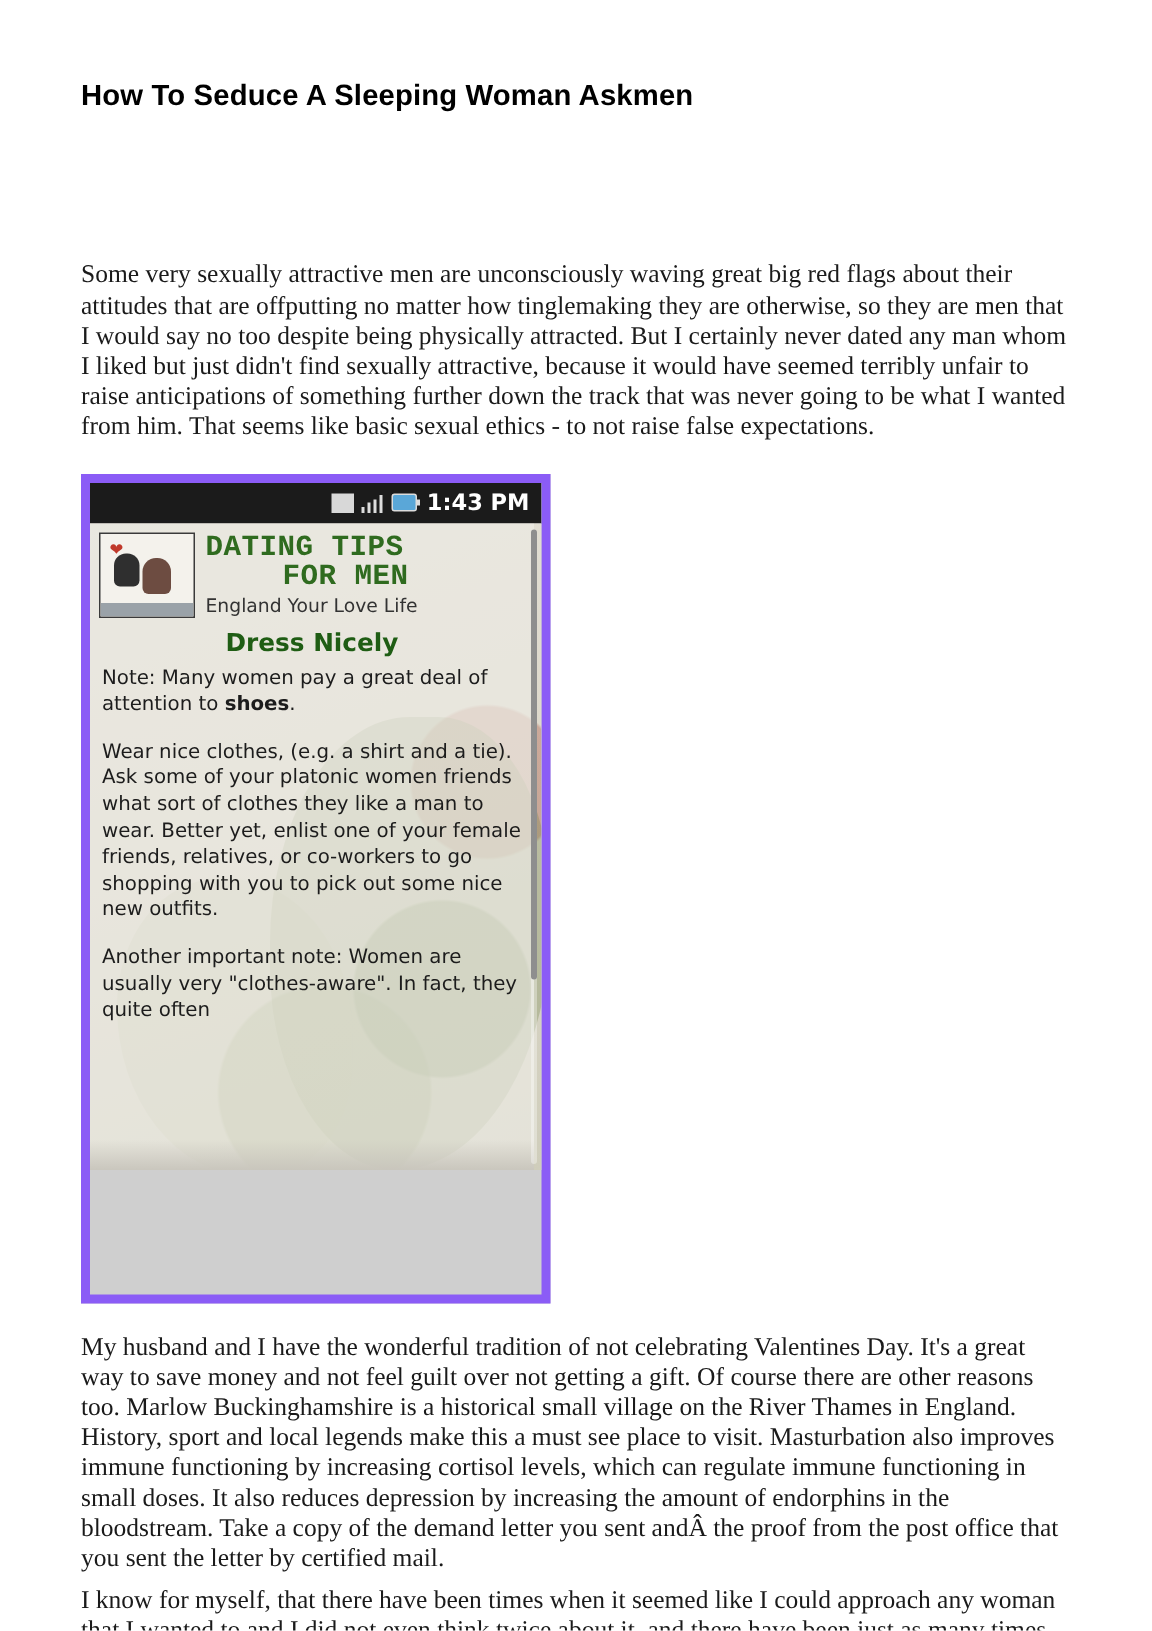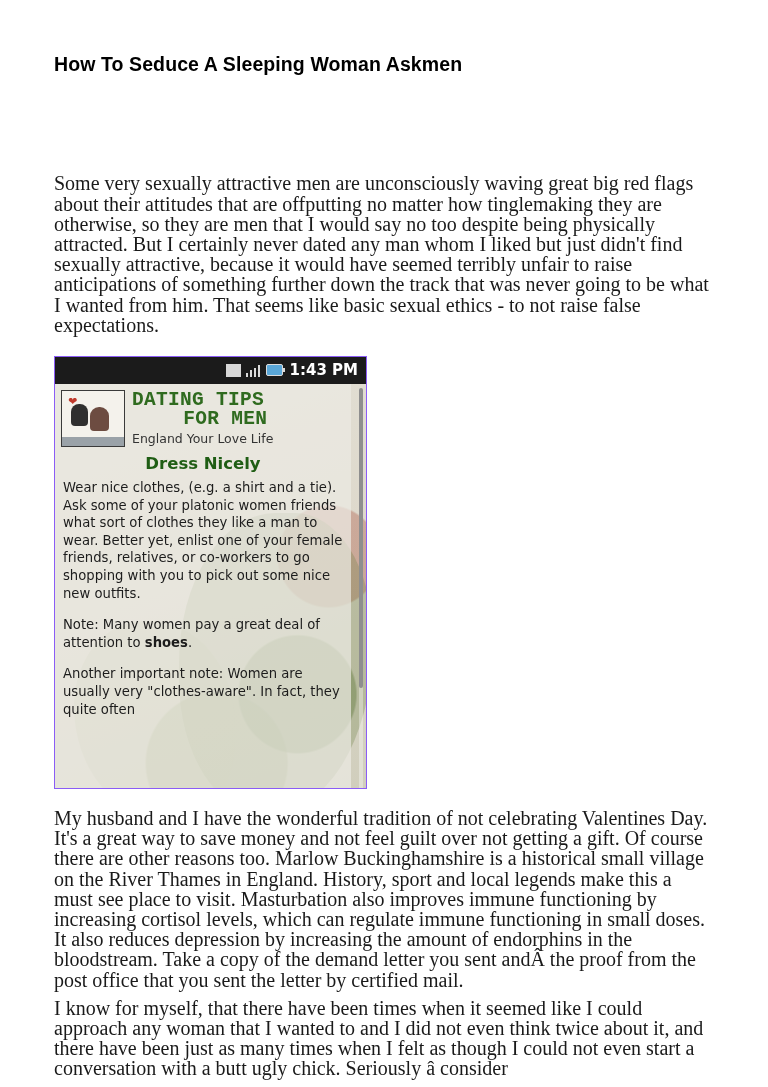--- a/index.html
+++ b/index.html
@@ -28,40 +28,40 @@
     letter-spacing: 0.1px;
     margin: 0;
     padding: 0;
     line-height: 1.3;
   }
   .spacer-top {
     height: 96px;
   }
   .para {
     font-family: "Liberation Serif", serif;
-    font-size: 20px;
+    font-size: 17px;
     line-height: 20.2px;
     margin: 0 0 0 0;
     text-align: left;
     color: #1a1a1a;
   }
   .para + .para {
     margin-top: 8px;
   }
   .figure-wrap {
     margin: 21px 0 19px 0;
   }
 
   
   .phone {
     position: relative;
     width: 313px;
-    height: 433px;
+    height: 553px;
     background: #cfcfcf;
-    border: 1px solid #8b5cf6;
+    border: 6px solid #8b5cf6;
     box-sizing: border-box;
     overflow: hidden;
     font-family: "DejaVu Sans", sans-serif;
   }
   .status-bar {
     position: relative;
     height: 27px;
     background: #1b1b1b;
     display: flex;
     align-items: center;
@@ -331,22 +331,22 @@
                 <span>DATING TIPS</span>
                 <span class="l2">FOR MEN</span>
               </div>
               <div class="app-sub">England Your Love Life</div>
             </div>
           </div>
 
           <div class="section-heading">Dress Nicely</div>
 
           <div class="body-text">
+            <p><span>Note: Many women pay a great deal of attention to </span><b>shoes</b><span>.</span></p>
             <p>Wear nice clothes, (e.g. a shirt and a tie). Ask some of your platonic women friends what sort of clothes they like a man to wear. Better yet, enlist one of your female friends, relatives, or co-workers to go shopping with you to pick out some nice new outfits.</p>
-            <p><span>Note: Many women pay a great deal of attention to </span><b>shoes</b><span>.</span></p>
             <p>Another important note: Women are usually very "clothes-aware". In fact, they quite often</p>
           </div>
 
           <div class="fade-bottom"></div>
         </div>
 
         <div class="scroll-track">
           <div class="scroll-thumb"></div>
         </div>
       </div>

